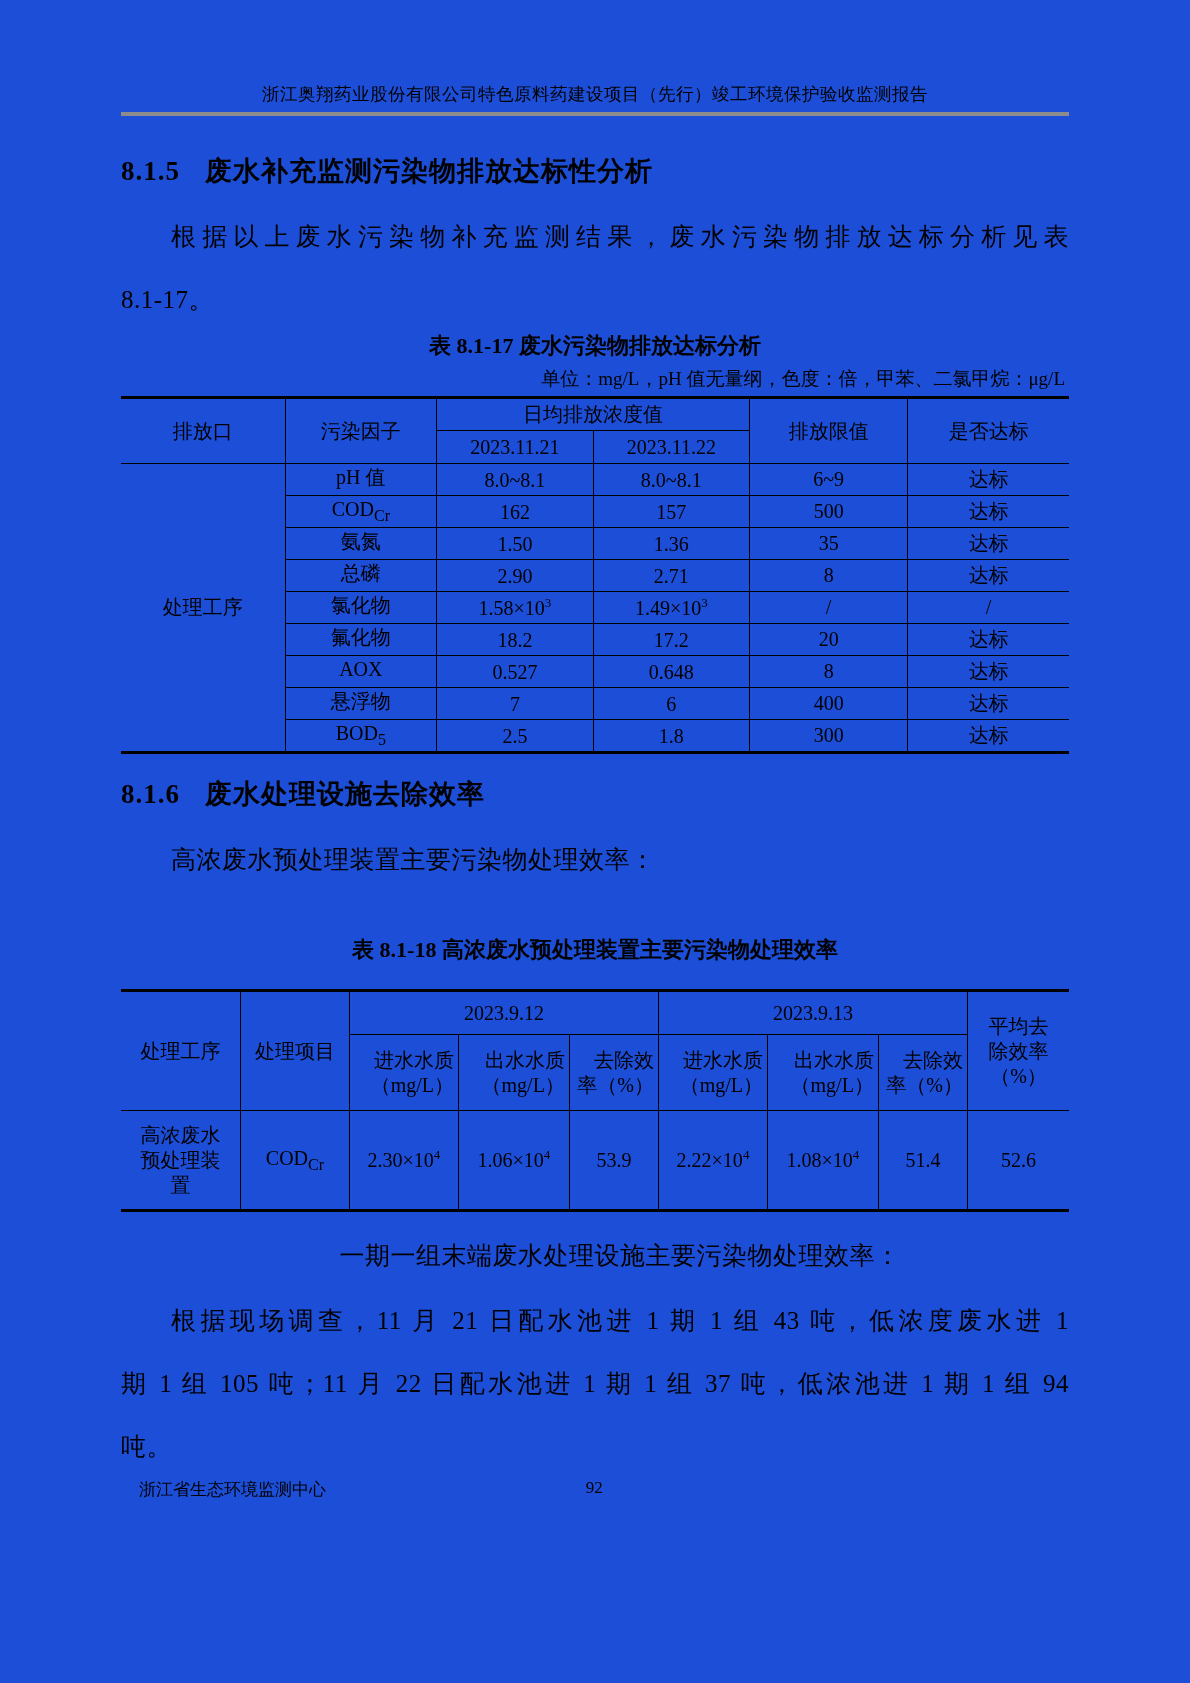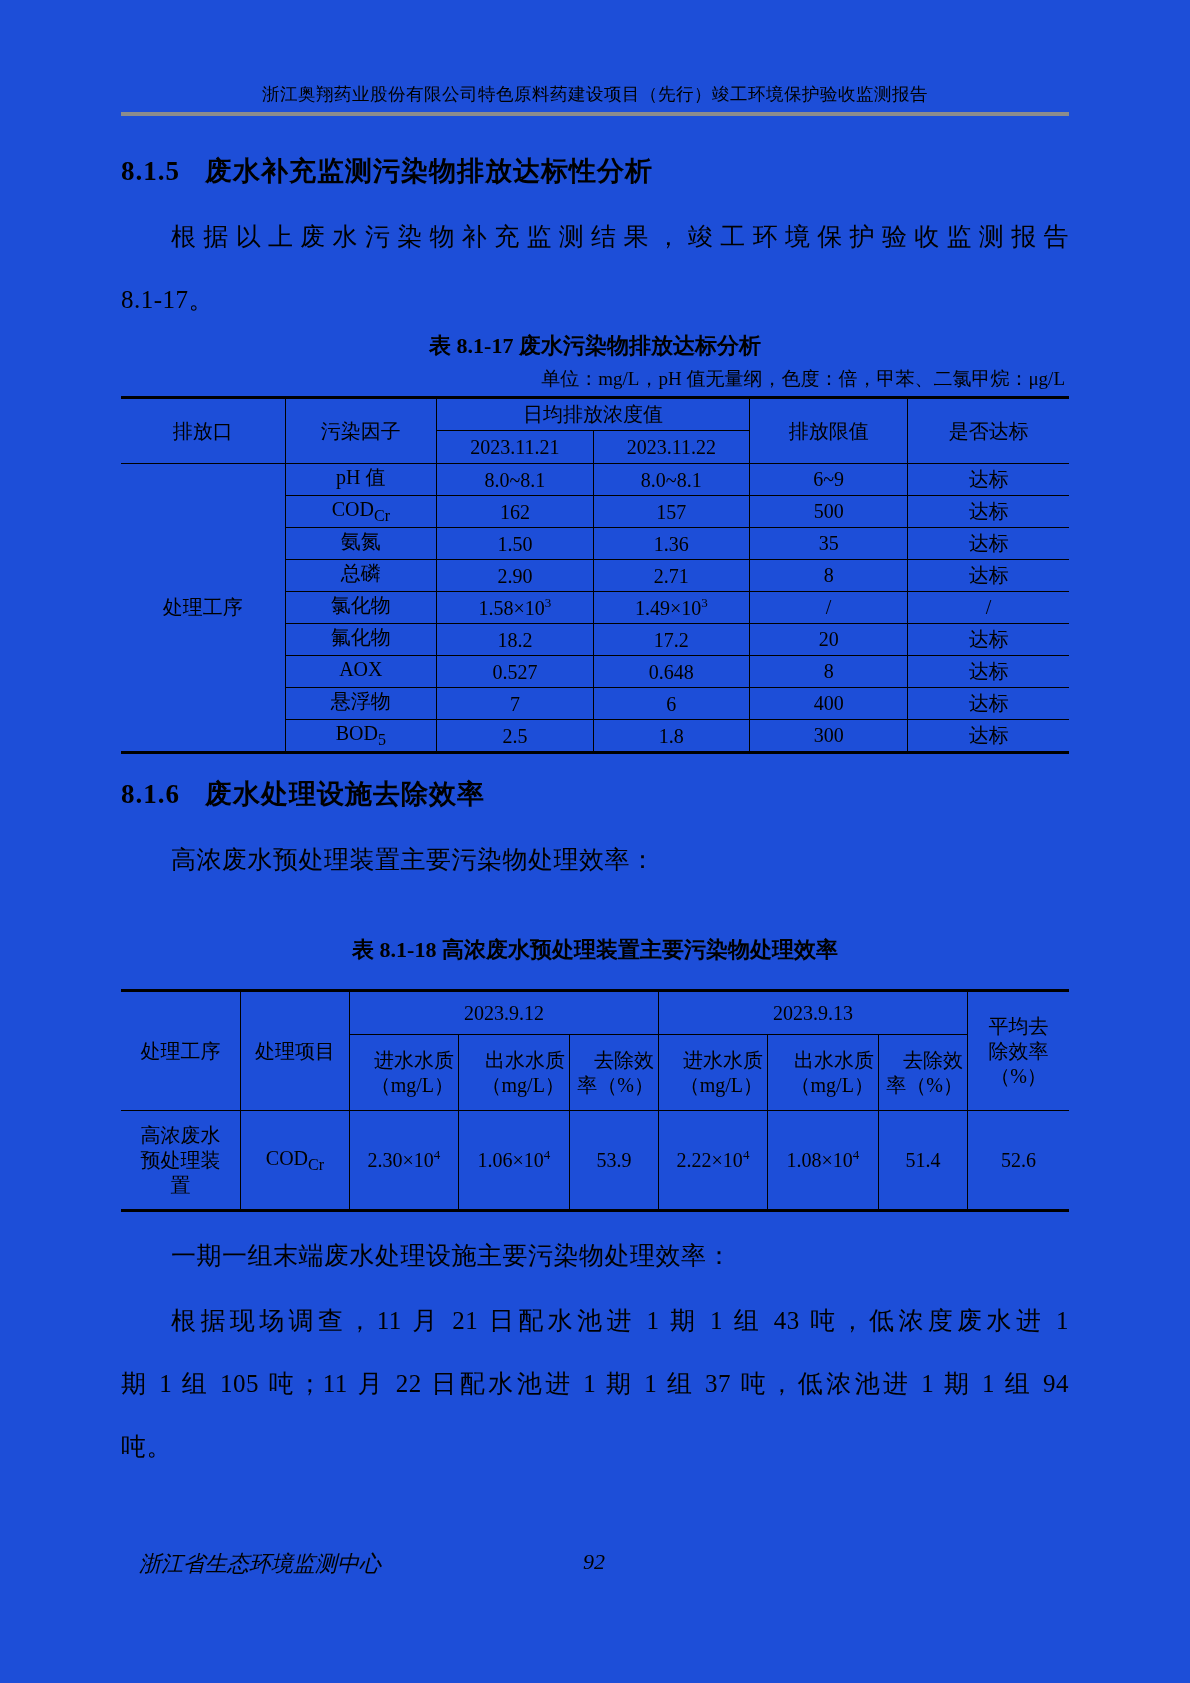--- a/index.html
+++ b/index.html
@@ -27,21 +27,21 @@
   h2.sec .sec-text { margin-left: 25px; }
   .s815 { margin-top: 37px; }
   .s816 { margin-top: 22px; }
 
   
   .body-line { font-size: 25px; line-height: 63px; letter-spacing: .5px; }
   .indent { text-indent: 2em; }
   .jlast { text-align: justify; text-align-last: justify; }
   .para1 { margin-top: 16px; }
   .para-pre { margin-top: 16px; }
-  .para-mid { margin-top: 12px; }
+  .para-mid { margin-top: 12px; text-align: center; }
   .para-survey { margin-top: 2px; }
 
   
   .tbl-title { text-align: center; font-size: 22px; font-weight: bold; line-height: 30px; }
   .t17-title { margin-top: 0px; }
   .t18-title { margin-top: 44px; }
   .unit-note { margin-top: 5px; text-align: right; font-size: 19px; line-height: 25px; padding-right: 4px; }
 
   
   table.doc-table {
@@ -73,44 +73,43 @@
 
   table.t18 { margin-top: 24px; }
   .t18 thead tr.dates th { height: 44px; }
   .t18 thead tr.subs th { height: 76px; text-align: right; }
   .t18 tbody td { height: 100px; }
   .ml { white-space: pre-line; line-height: 1.6; }
 
   
   .footer {
     position: absolute;
-    top: 1549px; left: 121px; right: 121px;
+    top: 1478px; left: 121px; right: 121px;
     height: 26px;
-    font-size: 22px;
-    font-style: italic;
+    font-size: 17px;
   }
   .footer-org { position: absolute; left: 18px; top: 0; }
   .footer-page { position: absolute; left: 50%; transform: translateX(-55%); top: 0; }
 </style>
 </head>
 <body>
 
 <div class="page">
 
   <div class="header">
     <div class="header-title">浙江奥翔药业股份有限公司特色原料药建设项目（先行）竣工环境保护验收监测报告</div>
     <div class="header-rule"></div>
   </div>
 
   <h2 class="sec s815">
     <span class="sec-num">8.1.5</span><span class="sec-text">废水补充监测污染物排放达标性分析</span>
   </h2>
 
   <div class="para1">
-    <div class="body-line indent jlast">根据以上废水污染物补充监测结果，竣工环境保护验收监测报告</div>
+    <div class="body-line indent jlast">根据以上废水污染物补充监测结果，废水污染物排放达标分析见表</div>
     <div class="body-line">8.1-17。</div>
   </div>
 
   <div class="tbl-title t17-title">表 8.1-17 废水污染物排放达标分析</div>
   <div class="unit-note">单位：mg/L，pH 值无量纲，色度：倍，甲苯、二氯甲烷：μg/L</div>
 
   <table class="doc-table t17">
     <colgroup>
       <col style="width:17.3%">
         <col style="width:16%">

